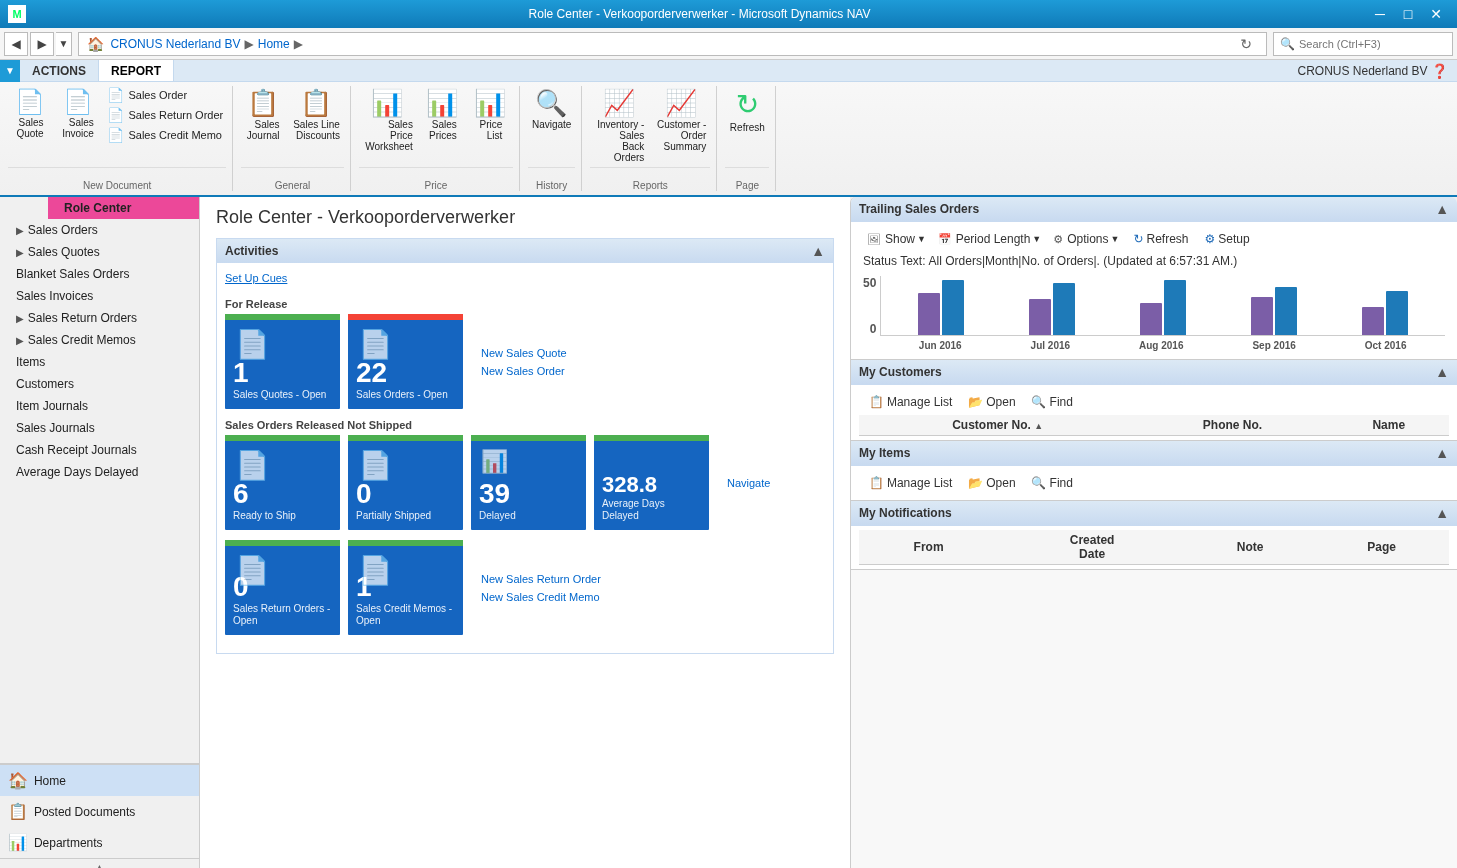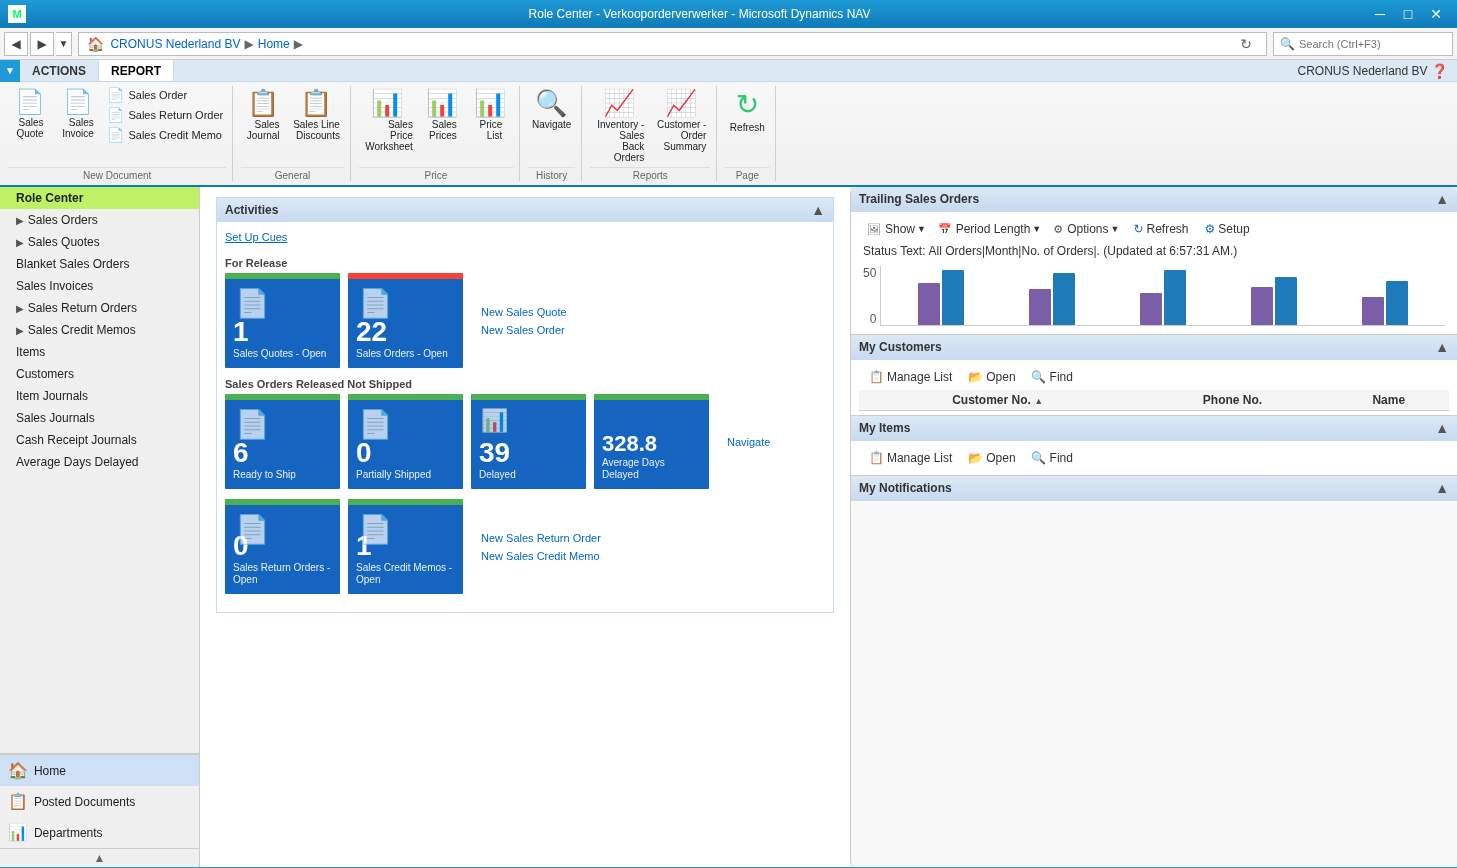--- a/index.html
+++ b/index.html
@@ -83,21 +83,21 @@
       display: flex;
       gap: 4px;
       flex: 1;
       align-items: flex-start;
     }
     .ribbon-group-label {
       text-align: center;
       font-size: 10px;
       color: #666;
       margin-top: 2px;
-      padding-top: 2px;
+      padding-top: 12px;
       border-top: 1px solid #ddd;
     }
     .ribbon-btn {
       display: flex;
       flex-direction: column;
       align-items: center;
       cursor: pointer;
       padding: 2px 4px;
       min-width: 44px;
       text-align: center;
@@ -127,21 +127,21 @@
       overflow: hidden;
     }
     .sidebar-item {
       padding: 4px 8px 4px 16px;
       cursor: pointer;
       color: #222;
       font-size: 12px;
       display: flex;
       align-items: center;
     }
-    .sidebar-item.active { background: #bef264; font-weight: bold; }
+    .sidebar-item.active { background: #ec4899; font-weight: bold; margin-left: 48px; }
     .sidebar-item .expand-arrow { margin-right: 4px; font-size: 10px; color: #555; }
     .sidebar-footer {
       margin-top: auto;
       border-top: 1px solid #ccc;
     }
     .sidebar-footer-item {
       padding: 6px 8px;
       cursor: pointer;
       display: flex;
       align-items: center;
@@ -231,21 +231,21 @@
     .right-toolbar { display: flex; gap: 4px; align-items: center; padding: 4px 4px; }
     .right-toolbar-btn { display: flex; align-items: center; gap: 3px; padding: 2px 6px; cursor: pointer; font-size: 11px; color: #333; }
     .right-toolbar-btn-icon { font-size: 12px; color: #1e6ab8; }
     .status-text-row { font-size: 11px; color: #333; padding: 2px 4px 4px 4px; }
     .status-label { font-weight: normal; }
     .chart-area { padding: 4px; background: white; }
     .chart-bar-purple { width: 22px; background: #7b5ea7; border-radius: 1px 1px 0 0; }
     .chart-bar-blue { width: 22px; background: #1e7ab8; border-radius: 1px 1px 0 0; }
     .chart-label { font-size: 10px; color: #555; margin-top: 2px; }
     .chart-y-axis { display: flex; flex-direction: column; justify-content: space-between; height: 60px; font-size: 10px; color: #555; padding-right: 4px; text-align: right; }
-    .chart-container { display: flex; }
+    .chart-container { display: flex; font-weight: bold; }
 
     .my-customers-table { width: 100%; border-collapse: collapse; font-size: 11px; }
     .my-customers-table th { padding: 3px 6px; text-align: center; color: #333; border-bottom: 1px solid #ccc; font-weight: bold; background: #f5f5f5; }
     .sort-arrow { color: #555; font-size: 9px; }
 
     
     .status-bar {
       height: 20px;
       background: #1e9bd7;
       display: flex;
@@ -441,20 +441,21 @@
       <div class="sidebar-footer-item">
         <span class="sidebar-footer-icon">📊</span>
         <span>Departments</span>
       </div>
       <div class="sidebar-divider"></div>
       <div class="sidebar-collapse">▲</div>
     </div>
   </div>
 
   <div class="content-area">
+    <h2 class="page-title">Role Center - Verkooporderverwerker</h2>
 
     <div class="section-panel">
       <div class="section-header">
         <span>Activities</span>
         <span class="section-header-collapse">▲</span>
       </div>
       <div class="section-content">
         <a class="set-up-cues">Set Up Cues</a>
 
         
@@ -601,20 +602,27 @@
 
               <div style="display:flex;gap:2px;align-items:flex-end;">
                 <div class="chart-bar-purple" style="height:38px;"></div>
                 <div class="chart-bar-blue" style="height:48px;"></div>
               </div>
 
               <div style="display:flex;gap:2px;align-items:flex-end;">
                 <div class="chart-bar-purple" style="height:28px;"></div>
                 <div class="chart-bar-blue" style="height:44px;"></div>
               </div>
+            </div>
+            <div style="display:flex;justify-content:space-around;padding:2px 4px 0 4px;">
+              <span class="chart-label">Jun 2016</span>
+              <span class="chart-label">Jul 2016</span>
+              <span class="chart-label">Aug 2016</span>
+              <span class="chart-label">Sep 2016</span>
+              <span class="chart-label">Oct 2016</span>
             </div>
           </div>
         </div>
       </div>
     </div>
 
     <div class="right-section-header">
       <span>My Customers</span>
       <span class="section-header-collapse">▲</span>
     </div>
@@ -664,20 +672,34 @@
           <span class="right-toolbar-btn-icon">🔍</span>
           <span>Find</span>
         </div>
       </div>
     </div>
 
     <div class="right-section-header">
       <span>My Notifications</span>
       <span class="section-header-collapse">▲</span>
     </div>
+    <div class="right-section-content">
+      <table class="my-customers-table">
+        <thead>
+          <tr>
+            <th>From</th>
+            <th>Created<br>Date</th>
+            <th>Note</th>
+            <th>Page</th>
+          </tr>
+        </thead>
+        <tbody>
+        </tbody>
+      </table>
+    </div>
   </div>
 </div>
 
 <div class="status-bar">
   
   
   
 </div>
 
 </body></html>

